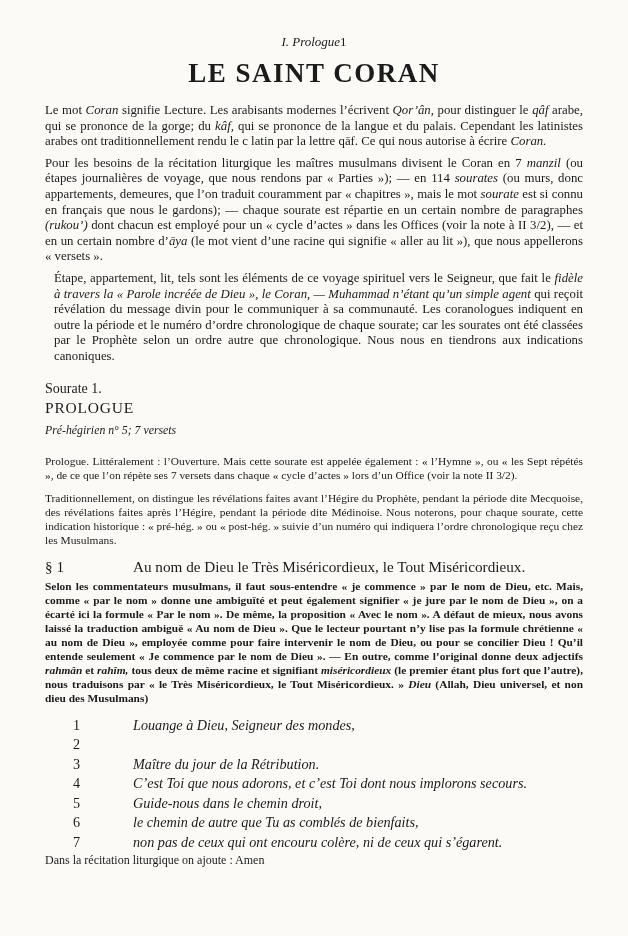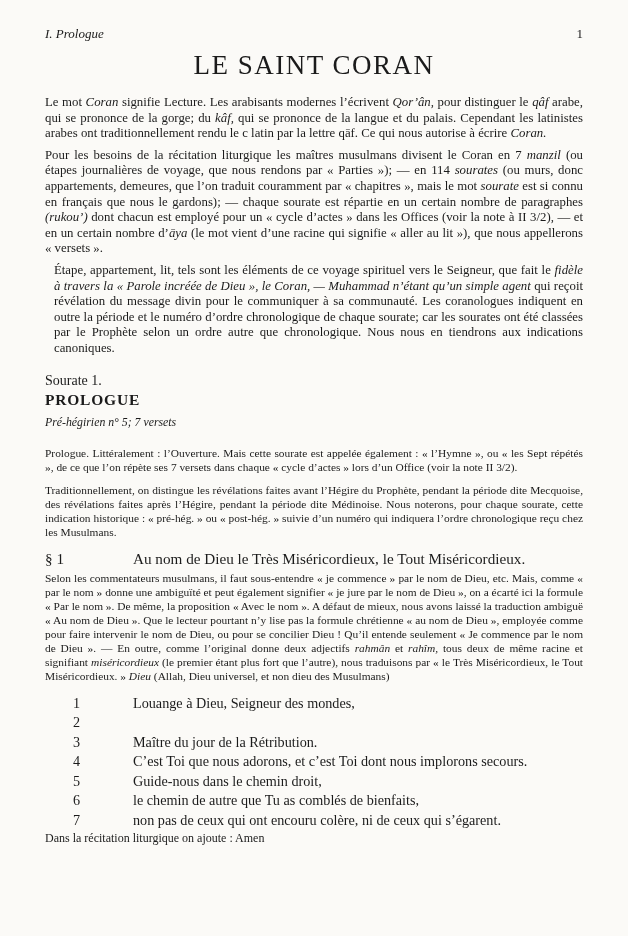--- a/index.html
+++ b/index.html
@@ -11,34 +11,35 @@
     background: #fbfaf7;
     color: #1b1b1b;
     font-family: "Liberation Serif", "DejaVu Serif", serif;
     box-sizing: border-box;
     padding: 26px 45px 18px 45px;
     overflow: hidden;
   }
   
   .running-header {
     display: flex;
-    justify-content: space-between;
+    justify-content: center;
     align-items: baseline;
     font-size: 13px;
+    margin-top: 8px;
   }
   .running-title { font-style: italic; }
   .page-number { font-style: normal; }
 
   
   .title-block { text-align: center; }
   .book-title {
     margin-top: 8px;
     font-size: 27px;
     letter-spacing: 1.5px;
-    font-weight: normal;
+    font-weight: bold;
   }
   .part-title {
     margin-top: 5px;
     font-size: 15.5px;
     letter-spacing: 0.8px;
   }
   .section-subtitle {
     margin-top: 13px;
     font-size: 16.5px;
     font-style: italic;
@@ -51,21 +52,21 @@
     font-size: 12.8px;
     line-height: 15.6px;
     text-align: justify;
     margin: 0 0 6px 0;
   }
   .body-par.no-gap { margin-bottom: 0; margin-top: 0; margin-left: 9px; }
 
   
   .sura-header { text-align: left; margin-top: 16px; }
   .sura-label { font-size: 14px; }
-  .sura-title { font-size: 15.5px; letter-spacing: 0.8px; margin-top: 2px; font-weight: bold; }
+  .sura-title { font-size: 15.5px; letter-spacing: 0.8px; margin-top: 2px; }
   .sura-meta { font-size: 11.8px; font-style: italic; margin-top: 6px; }
 
   
   .notes { margin-top: 16px; }
   .note-par {
     font-size: 11.4px;
     line-height: 14px;
     text-align: justify;
     margin: 0 0 9px 0;
   }
@@ -79,31 +80,32 @@
   }
   .paragraph-marker { flex: 0 0 88px; }
   .basmala-heading { flex: 1; }
 
   
   .commentary-par {
     margin-top: 3px;
     font-size: 11.4px;
     line-height: 14px;
     text-align: justify;
+    font-weight: bold;
   }
 
   
   .verse-list { margin-top: 10px; }
   .verse-row {
     display: flex;
     font-size: 14.2px;
     line-height: 19.5px;
   }
   .verse-number { flex: 0 0 60px; margin-left: 28px; }
-  .verse-text { flex: 1; }
+  .verse-text { flex: 1; font-style: italic; }
 
   
   .liturgical-note {
     margin-top: 2px;
     font-size: 12px;
     line-height: 13px;
   }
 </style>
 </head>
 <body>

